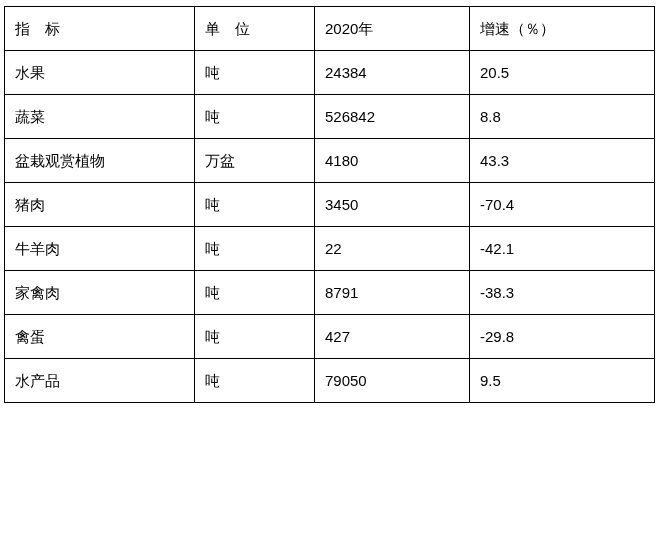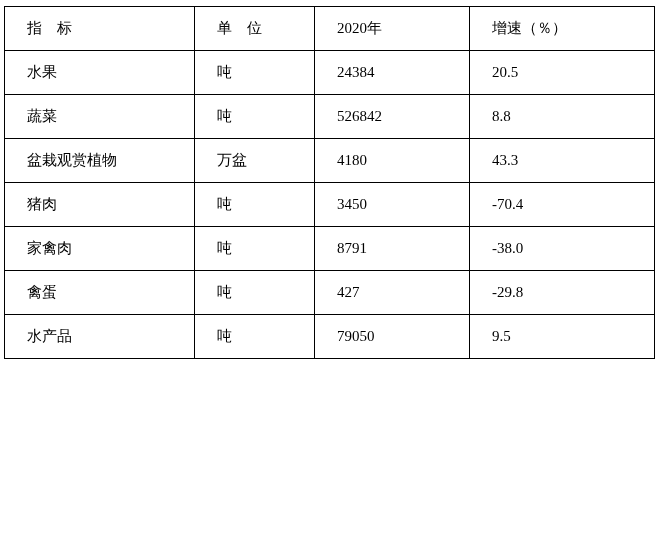--- a/index.html
+++ b/index.html
@@ -19,28 +19,27 @@
   }
   table.data-table {
     border-collapse: collapse;
     table-layout: fixed;
     width: 650px;
     margin: 0;
   }
   table.data-table td {
     border: 1px solid #000000;
     height: 43px;
-    padding: 0 22px;
+    padding: 0 10px;
     font-size: 15px;
     line-height: 43px;
     vertical-align: middle;
     white-space: nowrap;
     overflow: hidden;
     text-overflow: ellipsis;
-    font-family: Liberation Serif, serif;
   }
   col.c0 { width: 190px; }
   col.c1 { width: 120px; }
   col.c2 { width: 155px; }
   col.c3 { width: 185px; }
   .hdr td {
     font-weight: normal;
   }
 </style>
 </head>
@@ -80,24 +79,30 @@
         <td>4180</td>
         <td>43.3</td>
       </tr>
       <tr>
         <td>猪肉</td>
         <td>吨</td>
         <td>3450</td>
         <td>-70.4</td>
       </tr>
       <tr>
+        <td>牛羊肉</td>
+        <td>吨</td>
+        <td>22</td>
+        <td>-42.1</td>
+      </tr>
+      <tr>
         <td>家禽肉</td>
         <td>吨</td>
         <td>8791</td>
-        <td>-38.0</td>
+        <td>-38.3</td>
       </tr>
       <tr>
         <td>禽蛋</td>
         <td>吨</td>
         <td>427</td>
         <td>-29.8</td>
       </tr>
       <tr>
         <td>水产品</td>
         <td>吨</td>

